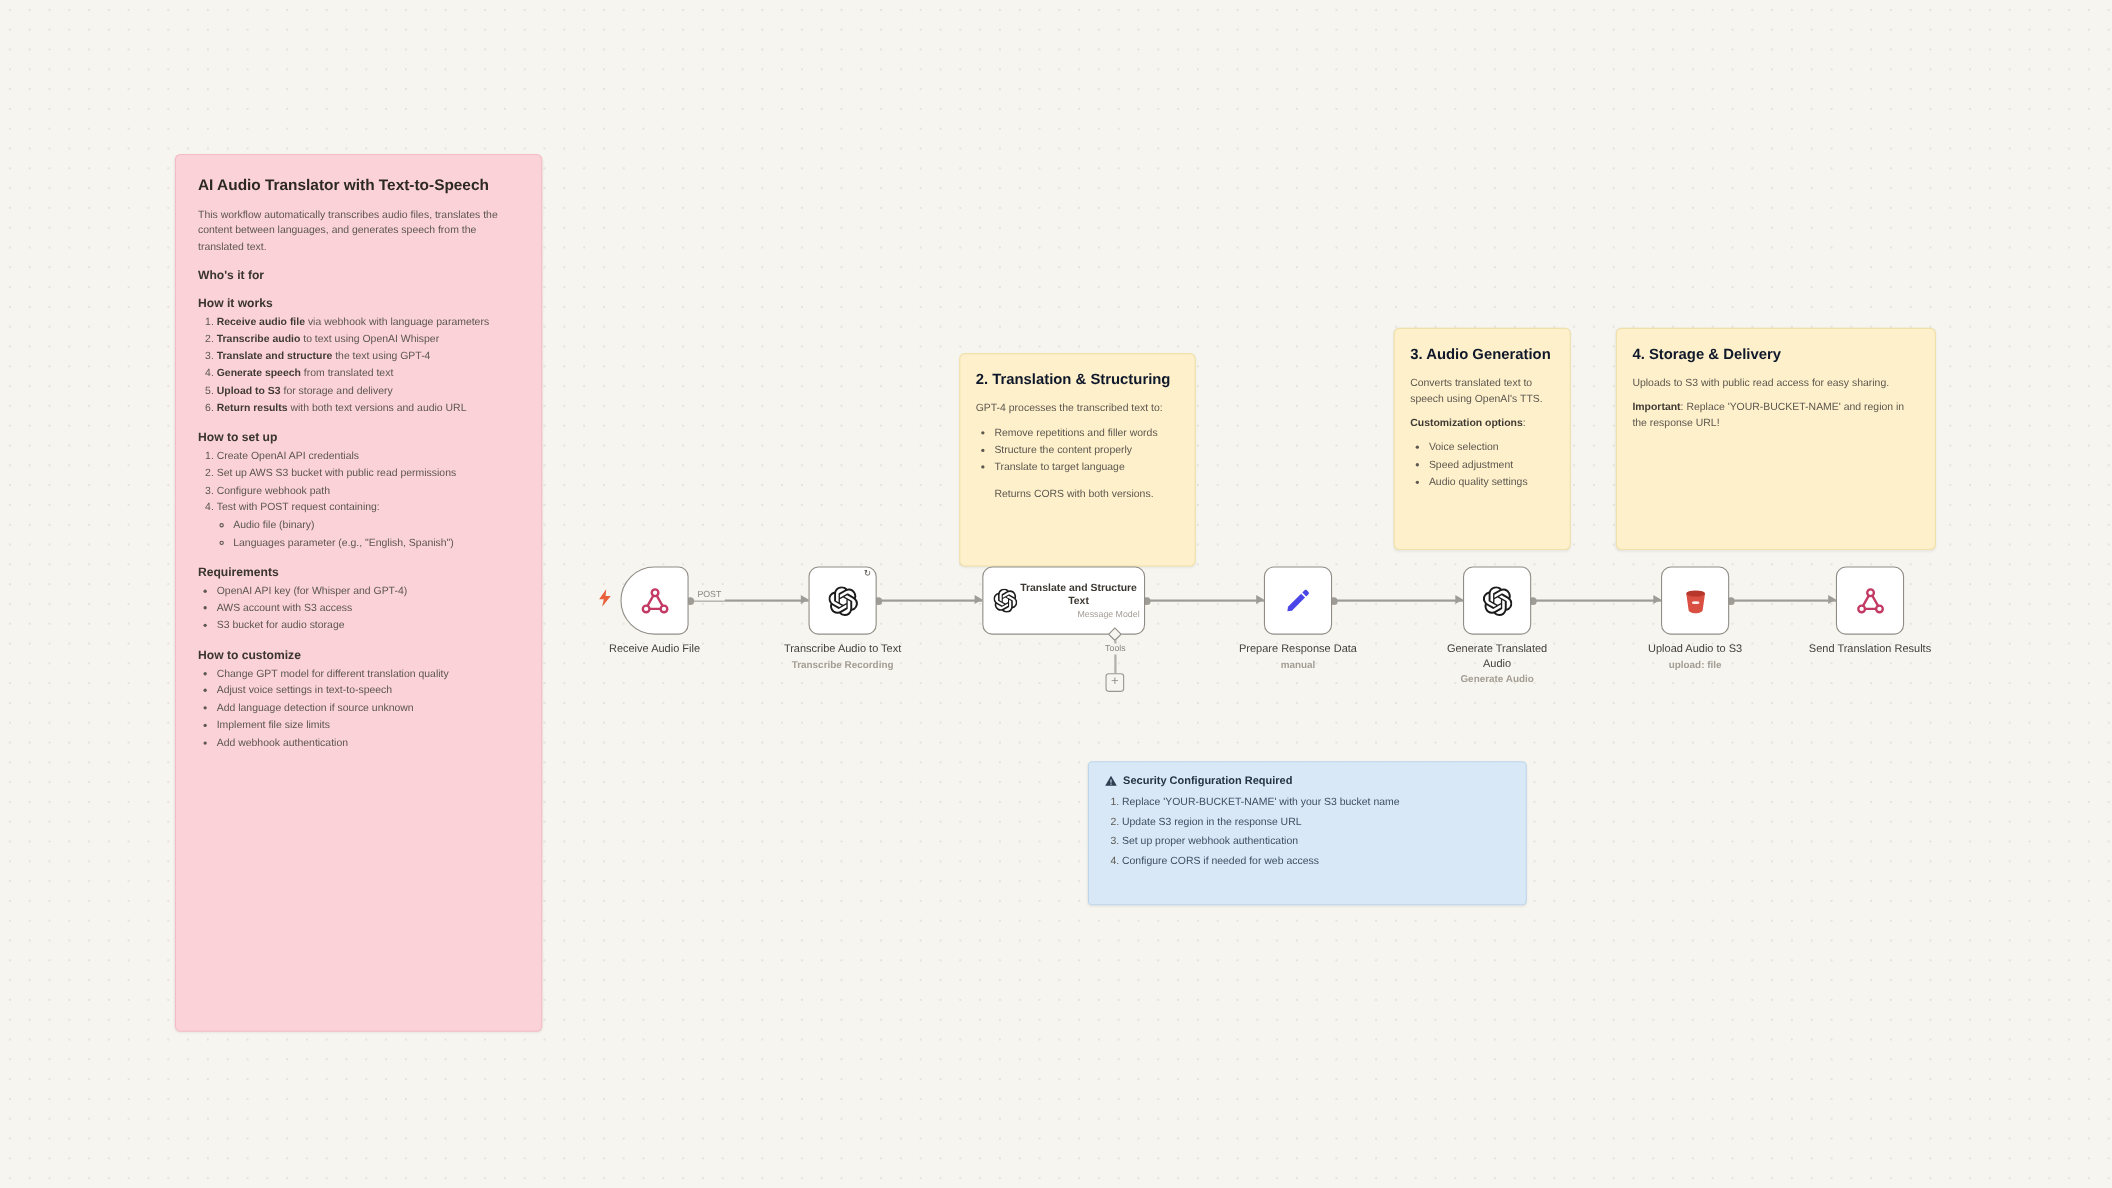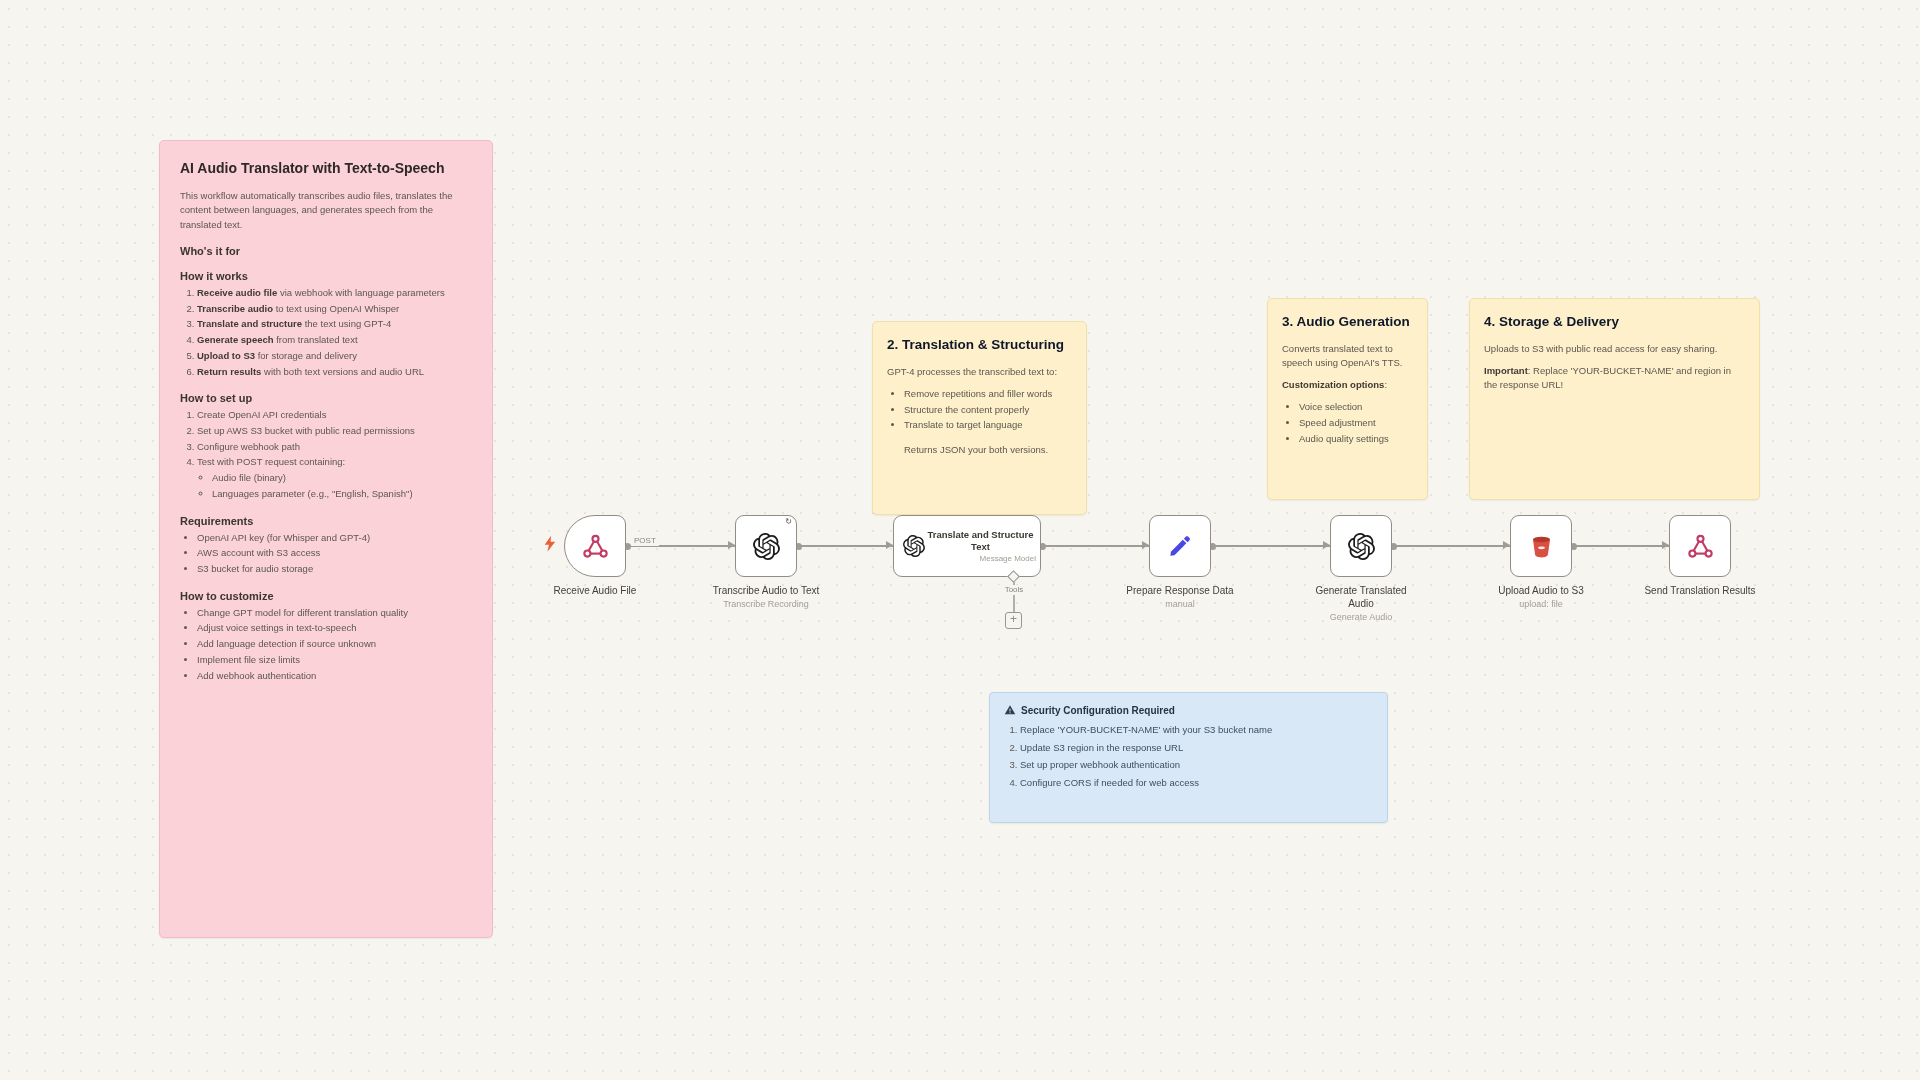--- a/index.html
+++ b/index.html
@@ -39,21 +39,21 @@
   .wire .dot{position:absolute;left:-2px;top:-2.5px;width:7px;height:7px;border-radius:50%;background:#9f9c96;}
   .wire .arrow{position:absolute;right:0;top:-4px;width:0;height:0;border-left:7px solid #9f9c96;border-top:4.5px solid transparent;border-bottom:4.5px solid transparent;}
   .wire-label{position:absolute;font-size:8px;color:#8a867f;background:#f7f5f0;padding:0 3px;line-height:10px;}
   
   .node{position:absolute;top:515px;width:62px;height:62px;background:#fff;border:1.5px solid #918d86;border-radius:9px;box-sizing:border-box;display:flex;align-items:center;justify-content:center;}
   .node.trigger{border-radius:31px 9px 9px 31px;}
   .node.wide{width:148px;justify-content:flex-start;padding-left:9px;}
   .icon{display:block;}
   .node-badge{position:absolute;top:2px;right:4px;font-size:8px;color:#55514b;line-height:8px;}
   .nlabel{position:absolute;top:584px;text-align:center;color:#45403a;font-size:10px;line-height:1.3;font-weight:500;}
-  .nsub{font-size:9px;color:#a39d94;margin-top:2px;font-weight:400;}
+  .nsub{font-size:9px;color:#a39d94;margin-top:2px;font-weight:700;}
   .wnode-text{flex:1;text-align:center;padding-right:4px;}
   .wn-title{font-size:9.5px;font-weight:600;color:#3b3731;line-height:1.25;}
   .wn-sub{font-size:8px;color:#a39d94;margin-top:2px;text-align:right;}
   
   .diamond{position:absolute;left:1009px;top:572px;width:9px;height:9px;border:1.5px solid #8f8c86;background:#f7f5f0;transform:rotate(45deg);box-sizing:border-box;}
   .tools-label{position:absolute;left:994px;top:585px;width:40px;text-align:center;font-size:8px;color:#8a867f;background:#f7f5f0;line-height:10px;}
   .vline{position:absolute;left:1013px;top:582px;width:1.5px;height:30px;background:#b3b0aa;}
   .plus-btn{position:absolute;left:1005px;top:612px;width:17px;height:17px;border:1.5px solid #9a978f;border-radius:3px;box-sizing:border-box;color:#8f8c86;font-size:12px;line-height:13px;text-align:center;background:#f7f5f0;}
   .bolt{position:absolute;left:543px;top:535px;}
   .hidden-defs{position:absolute;width:0;height:0;overflow:hidden;}
@@ -146,21 +146,21 @@
 
 
   <section class="sticky sticky-yellow note2">
     <h3>2. Translation &amp; Structuring</h3>
     <p>GPT-4 processes the transcribed text to:</p>
     <ul>
       <li>Remove repetitions and filler words</li>
       <li>Structure the content properly</li>
       <li>Translate to target language</li>
     </ul>
-    <p style="padding-left:17px;">Returns JSON your both versions.</p>
+    <p style="padding-left:17px;">Returns CORS with both versions.</p>
   </section>
 
   <section class="sticky sticky-yellow note3">
     <h3>3. Audio Generation</h3>
     <p>Converts translated text to speech using OpenAI's TTS.</p>
     <p><b>Customization options</b><span>:</span></p>
     <ul>
       <li>Voice selection</li>
       <li>Speed adjustment</li>
       <li>Audio quality settings</li>

